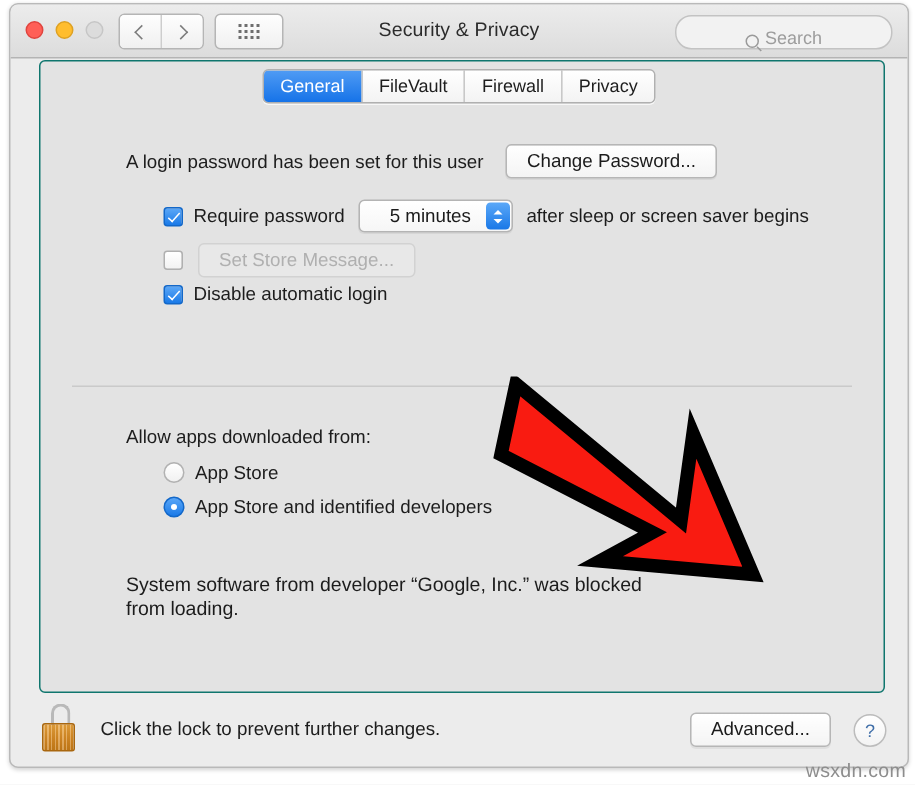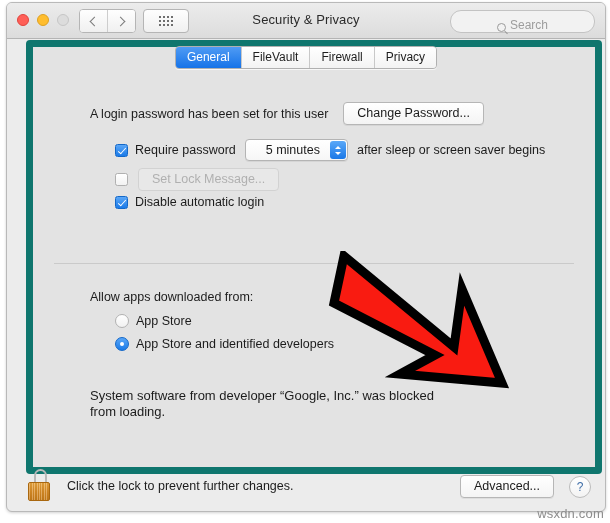--- a/index.html
+++ b/index.html
@@ -173,21 +173,21 @@
   }
 
   
   #panel {
     position: absolute;
     left: 19px;
     top: 37px;
     width: 562px;
     height: 420px;
     background: #e3e3e3;
-    border: 7px solid #0f766e;
+    border: 1px solid #0f766e;
     border-radius: 4px;
   }
   #panel-inner {
     position: absolute;
     left: 0; top: 0; right: 0; bottom: 0;
   }
 
   .row { position: absolute; display: flex; align-items: center; }
   .lbl { font-size: 12.5px; color: #1c1c1c; white-space: nowrap; }
 
@@ -482,21 +482,21 @@
           <span class="popup-arrows">
             <span class="tri-up"></span>
             <span class="tri-dn"></span>
           </span>
         </span>
         <span class="lbl" style="margin-left:9px;text-align:right;">after sleep or screen saver begins</span>
       </div>
 
       <div class="row" style="left:82px; top:121px;">
         <span class="cb"></span>
-        <span class="btn disabled" style="margin-left:10px;">Set Lock Message...</span>
+        <span class="btn disabled" style="margin-left:10px;">Set Store Message...</span>
       </div>
 
       <div class="row" style="left:82px; top:148px;">
         <span class="cb checked"></span>
         <span class="lbl" style="margin-left:7px;">Disable automatic login</span>
       </div>
 
       <div id="divider"></div>
 
       <div class="row" style="left:57px; top:243px;">

